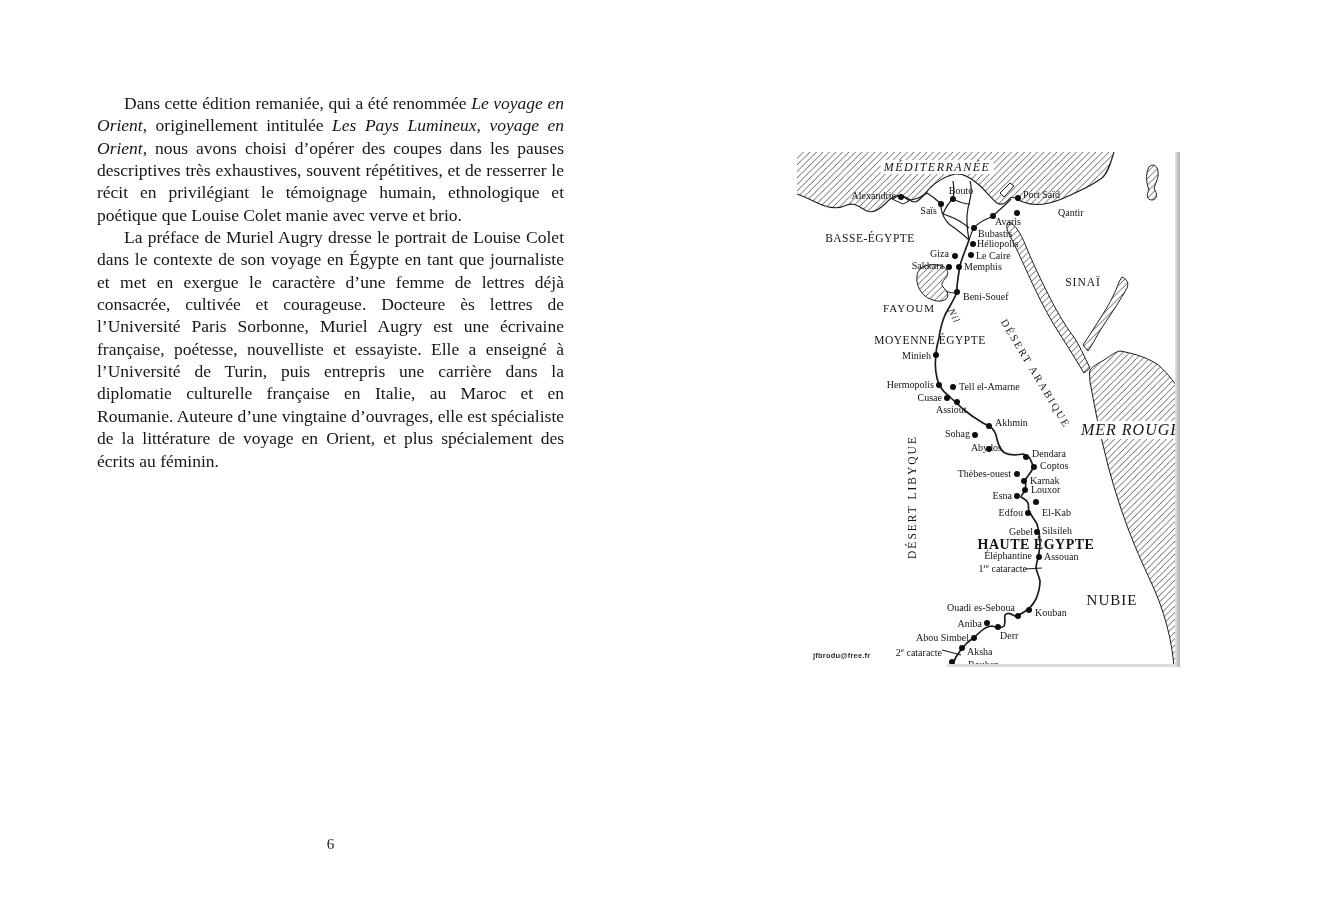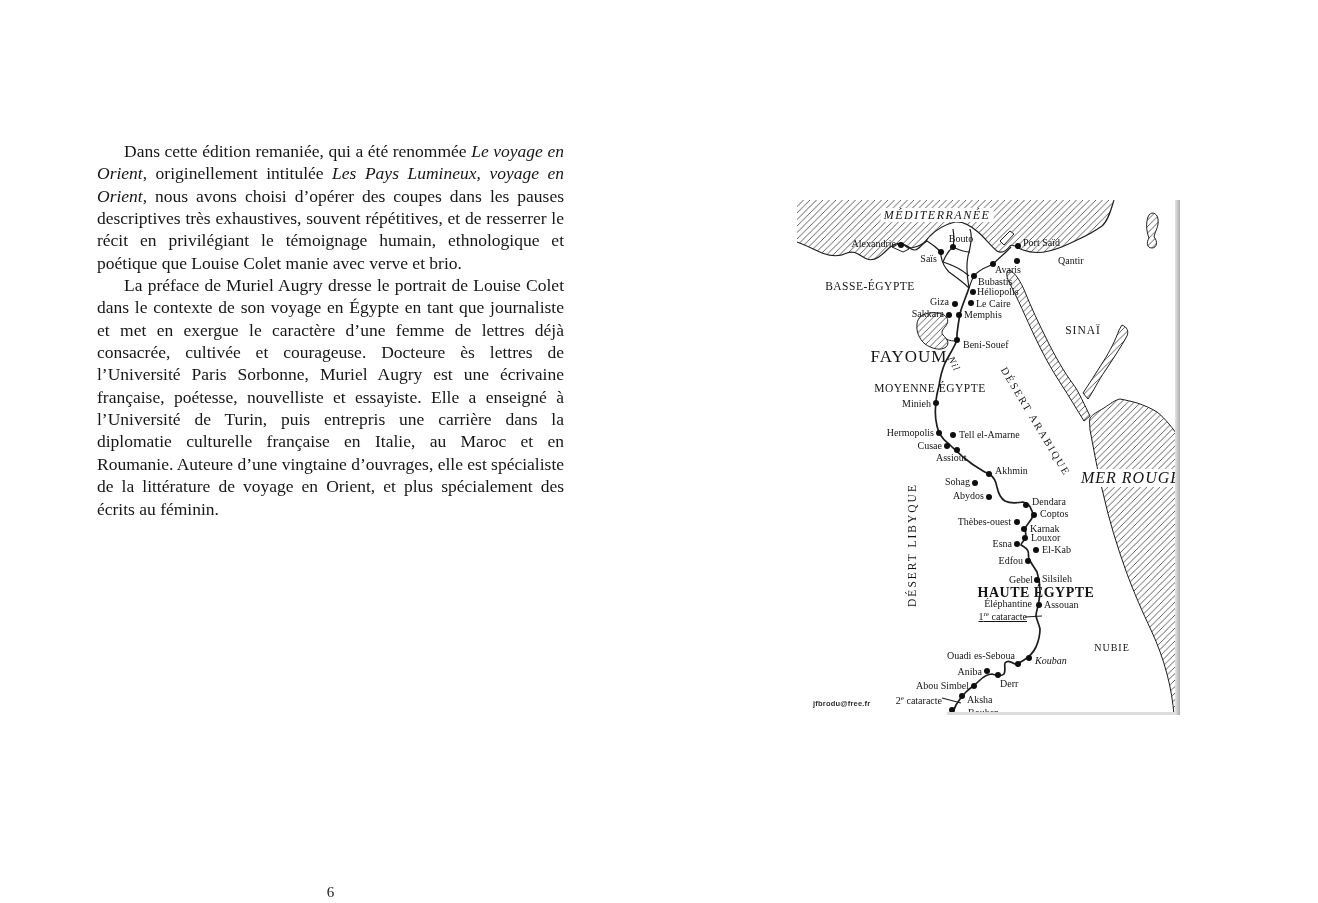--- a/index.html
+++ b/index.html
@@ -1,18 +1,18 @@
 <!DOCTYPE html>
 <html><head>
 <meta charset="utf-8">
 <style>
   html,body{margin:0;padding:0;}
   body{width:1318px;height:903px;background:#ffffff;position:relative;overflow:hidden;
        font-family:"Liberation Serif","DejaVu Serif",serif;}
-  .page{position:absolute;inset:0;margin-top:48px;}
+  .page{position:absolute;inset:0;}
   
   .text-block{position:absolute;left:97px;top:92px;width:467px;color:#161616;
               font-size:17.5px;line-height:22.35px;}
   .para{margin:0;text-indent:27px;text-align:justify;}
   .page-number{position:absolute;left:97px;top:836px;width:467px;text-align:center;
                font-size:15px;color:#1d1d1d;}
   
   .map-block{position:absolute;left:797px;top:152px;width:383px;height:515px;overflow:hidden;background:#fff;}
   .map-block svg{position:absolute;left:0;top:0;}
   .map-label{position:absolute;color:#141414;white-space:nowrap;line-height:1;
@@ -107,28 +107,28 @@
       <path fill="#fff" stroke="#1d1d1d" stroke-width="1" d="M95,47 L104,43 L112,49 L106,52 Z"></path>
       <path fill="#fff" stroke="#1d1d1d" stroke-width="1" d="M203,41 L213,31 L217,34 L207,45 Z"></path>
 
       <path stroke="#1d1d1d" stroke-width="1.2" d="M228,417 L245,416"></path>
       <path stroke="#1d1d1d" stroke-width="1.2" d="M145,498 L164,503"></path>
     </svg>
 
     <div>
         <div class="map-label region seabg" style="left: 140px; top: 15px; font-size: 12px; font-style: italic; letter-spacing: 1.5px; transform: translate(-50%, -50%) rotate(0deg);">MÉDITERRANÉE</div>
         <div class="map-label region" style="left: 73px; top: 87px; font-size: 11.5px; letter-spacing: 0.5px; transform: translate(-50%, -50%) rotate(0deg);">BASSE-ÉGYPTE</div>
-        <div class="map-label region" style="left: 112px; top: 156px; font-size: 17px; letter-spacing: 1px; transform: translate(-50%, -50%) rotate(0deg);">FAYOUM</div>
+        <div class="map-label region" style="left: 112px; top: 156px; font-size: 11px; letter-spacing: 1px; transform: translate(-50%, -50%) rotate(0deg);">FAYOUM</div>
         <div class="map-label region" style="left: 133px; top: 189px; font-size: 11.5px; letter-spacing: 0.5px; transform: translate(-50%, -50%) rotate(0deg);">MOYENNE ÉGYPTE</div>
         <div class="map-label region" style="left: 286px; top: 131px; font-size: 11.5px; letter-spacing: 1px; transform: translate(-50%, -50%) rotate(0deg);">SINAÏ</div>
         <div class="map-label region" style="left: 238px; top: 222px; font-size: 10.5px; letter-spacing: 2px; transform: translate(-50%, -50%) rotate(59deg);">DÉSERT ARABIQUE</div>
         <div class="map-label region" style="left: 116px; top: 345px; font-size: 11.5px; letter-spacing: 2px; transform: translate(-50%, -50%) rotate(-90deg);">DÉSERT LIBYQUE</div>
         <div class="map-label region seabg" style="left: 334px; top: 278px; font-size: 16px; font-style: italic; letter-spacing: 1px; transform: translate(-50%, -50%) rotate(0deg);">MER ROUGE</div>
         <div class="map-label region" style="left: 239px; top: 393px; font-size: 14px; letter-spacing: 0.5px; transform: translate(-50%, -50%) rotate(0deg); font-weight: bold;">HAUTE ÉGYPTE</div>
-        <div class="map-label region" style="left: 315px; top: 448px; font-size: 10px; letter-spacing: 1px; transform: translate(-50%, -50%) rotate(0deg);">NUBIE</div>
+        <div class="map-label region" style="left: 315px; top: 448px; font-size: 15px; letter-spacing: 1px; transform: translate(-50%, -50%) rotate(0deg);">NUBIE</div>
         <div class="map-label region" style="left: 157px; top: 164px; font-size: 10px; font-style: italic; letter-spacing: 1px; transform: translate(-50%, -50%) rotate(63deg);">Nil</div>
         <div class="city-dot" style="left: 104px; top: 45px;"></div>
         <div class="map-label city" style="left: 99px; top: 44px; transform: translate(-100%, -50%);">Alexandrie</div>
         <div class="city-dot" style="left: 156px; top: 47px;"></div>
         <div class="map-label city" style="left: 164px; top: 39px; transform: translate(-50%, -50%);">Bouto</div>
         <div class="city-dot" style="left: 221px; top: 46px;"></div>
         <div class="map-label city" style="left: 226px; top: 43px; transform: translate(0px, -50%);">Port Saïd</div>
         <div class="city-dot" style="left: 144px; top: 52px;"></div>
         <div class="map-label city" style="left: 140px; top: 59px; transform: translate(-100%, -50%);">Saïs</div>
         <div class="city-dot" style="left: 220px; top: 61px;"></div>
@@ -157,58 +157,58 @@
         <div class="map-label city" style="left: 162px; top: 235px; transform: translate(0px, -50%);">Tell el-Amarne</div>
         <div class="city-dot" style="left: 150px; top: 246px;"></div>
         <div class="map-label city" style="left: 145px; top: 246px; transform: translate(-100%, -50%);">Cusae</div>
         <div class="city-dot" style="left: 160px; top: 250px;"></div>
         <div class="map-label city" style="left: 139px; top: 258px; transform: translate(0px, -50%);">Assiout</div>
         <div class="city-dot" style="left: 192px; top: 274px;"></div>
         <div class="map-label city" style="left: 198px; top: 271px; transform: translate(0px, -50%);">Akhmin</div>
         <div class="city-dot" style="left: 178px; top: 283px;"></div>
         <div class="map-label city" style="left: 173px; top: 282px; transform: translate(-100%, -50%);">Sohag</div>
         <div class="city-dot" style="left: 192px; top: 297px;"></div>
-        <div class="map-label city" style="left: 187px; top: 296px; transform: translate(-100%, -50%);">Abydos</div>
+        <div class="map-label city" style="left: 205px; top: 296px; transform: translate(-100%, -50%);">Abydos</div>
         <div class="city-dot" style="left: 229px; top: 305px;"></div>
         <div class="map-label city" style="left: 235px; top: 302px; transform: translate(0px, -50%);">Dendara</div>
         <div class="city-dot" style="left: 237px; top: 315px;"></div>
         <div class="map-label city" style="left: 243px; top: 314px; transform: translate(0px, -50%);">Coptos</div>
         <div class="city-dot" style="left: 220px; top: 322px;"></div>
         <div class="map-label city" style="left: 214px; top: 322px; transform: translate(-100%, -50%);">Thèbes-ouest</div>
         <div class="city-dot" style="left: 227px; top: 329px;"></div>
         <div class="map-label city" style="left: 233px; top: 329px; transform: translate(0px, -50%);">Karnak</div>
         <div class="city-dot" style="left: 228px; top: 338px;"></div>
         <div class="map-label city" style="left: 234px; top: 338px; transform: translate(0px, -50%);">Louxor</div>
         <div class="city-dot" style="left: 220px; top: 344px;"></div>
         <div class="map-label city" style="left: 215px; top: 344px; transform: translate(-100%, -50%);">Esna</div>
         <div class="city-dot" style="left: 239px; top: 350px;"></div>
-        <div class="map-label city" style="left: 245px; top: 350px; transform: translate(0px, -50%);">El-Kab</div>
+        <div class="map-label city" style="left: 245px; top: 361px; transform: translate(0px, -50%);">El-Kab</div>
         <div class="city-dot" style="left: 231px; top: 361px;"></div>
         <div class="map-label city" style="left: 226px; top: 361px; transform: translate(-100%, -50%);">Edfou</div>
         <div class="map-label city" style="left: 236px; top: 380px; transform: translate(-100%, -50%);">Gebel</div>
         <div class="city-dot" style="left: 240px; top: 380px;"></div>
         <div class="map-label city" style="left: 245px; top: 379px; transform: translate(0px, -50%);">Silsileh</div>
         <div class="map-label city" style="left: 235px; top: 404px; transform: translate(-100%, -50%);">Éléphantine</div>
         <div class="city-dot" style="left: 242px; top: 405px;"></div>
         <div class="map-label city" style="left: 247px; top: 405px; transform: translate(0px, -50%);">Assouan</div>
         <div class="city-dot" style="left: 221px; top: 464px;"></div>
         <div class="map-label city" style="left: 218px; top: 456px; transform: translate(-100%, -50%);">Ouadi es-Seboua</div>
         <div class="city-dot" style="left: 232px; top: 458px;"></div>
-        <div class="map-label city" style="left: 238px; top: 461px; transform: translate(0px, -50%); font-style: italic;">Kouban</div>
+        <div class="map-label city" style="left: 238px; top: 461px; transform: translate(0px, -50%);">Kouban</div>
         <div class="city-dot" style="left: 190px; top: 471px;"></div>
         <div class="map-label city" style="left: 185px; top: 472px; transform: translate(-100%, -50%);">Aniba</div>
         <div class="city-dot" style="left: 201px; top: 475px;"></div>
         <div class="map-label city" style="left: 203px; top: 484px; transform: translate(0px, -50%);">Derr</div>
         <div class="city-dot" style="left: 177px; top: 486px;"></div>
         <div class="map-label city" style="left: 172px; top: 486px; transform: translate(-100%, -50%);">Abou Simbel</div>
         <div class="city-dot" style="left: 165px; top: 496px;"></div>
         <div class="map-label city" style="left: 170px; top: 500px; transform: translate(0px, -50%);">Aksha</div>
         <div class="city-dot" style="left: 155px; top: 510px;"></div>
         <div class="map-label city" style="left: 171px; top: 513px; transform: translate(0px, -50%);">Bouhen</div>
-        <div class="map-label city" style="left: 230px; top: 417px; transform: translate(-100%, -50%); text-decoration: underline;"><span>1</span><sup>re</sup><span> cataracte</span></div>
+        <div class="map-label city" style="left: 230px; top: 417px; transform: translate(-100%, -50%);"><span>1</span><sup>re</sup><span> cataracte</span></div>
         <div class="map-label city" style="left: 145px; top: 501px; transform: translate(-100%, -50%);"><span>2</span><sup>e</sup><span> cataracte</span></div>
       </div>
 
     <div class="watermark">jfbrodu@free.fr</div>
     <div class="scan-edge-b"></div>
     <div class="scan-edge-r"></div>
   </div>
 
 </div>
 

